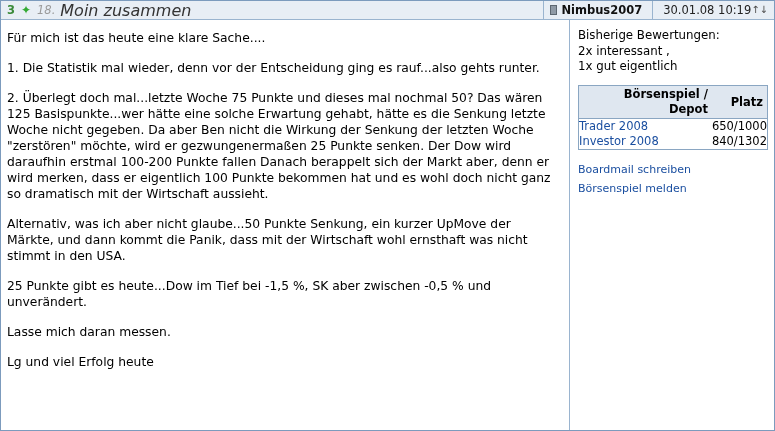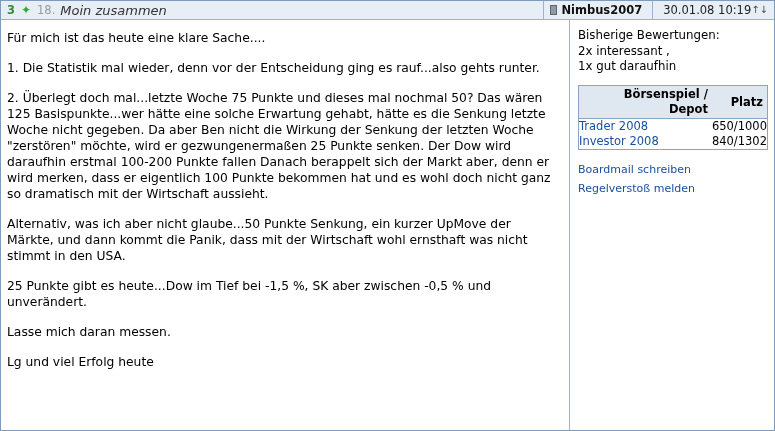--- a/index.html
+++ b/index.html
@@ -49,26 +49,27 @@
     display: inline-block;
     width: 12px;
     height: 12px;
     line-height: 12px;
     text-align: center;
     color: #33aa33;
     font-size: 12px;
   }
   .post-index {
     color: #9a9a9a;
+    font-style: italic;
     font-size: 11.5px;
   }
   .post-title {
     color: #333333;
     font-style: italic;
-    font-size: 13px;
+    font-size: 16px;
     font-weight: normal;
   }
   .header-right {
     display: flex;
     align-items: center;
     gap: 0px;
     flex: 0 0 auto;
   }
   .author-cell {
     display: flex;
@@ -219,21 +220,21 @@
       <p>2. Überlegt doch mal...letzte Woche 75 Punkte und dieses mal nochmal 50? Das wären 125 Basispunkte...wer hätte eine solche Erwartung gehabt, hätte es die Senkung letzte Woche nicht gegeben. Da aber Ben nicht die Wirkung der Senkung der letzten Woche "zerstören" möchte, wird er gezwungenermaßen 25 Punkte senken. Der Dow wird daraufhin erstmal 100-200 Punkte fallen Danach berappelt sich der Markt aber, denn er wird merken, dass er eigentlich 100 Punkte bekommen hat und es wohl doch nicht ganz so dramatisch mit der Wirtschaft aussieht.</p>
       <p>Alternativ, was ich aber nicht glaube...50 Punkte Senkung, ein kurzer UpMove der Märkte, und dann kommt die Panik, dass mit der Wirtschaft wohl ernsthaft was nicht stimmt in den USA.</p>
       <p>25 Punkte gibt es heute...Dow im Tief bei -1,5 %, SK aber zwischen -0,5 % und unverändert.</p>
       <p>Lasse mich daran messen.</p>
       <p>Lg und viel Erfolg heute</p>
     </div>
 
     <div class="sidebar">
       <div class="ratings-title">Bisherige Bewertungen:</div>
       <div class="ratings-line">2x interessant ,</div>
-      <div class="ratings-line">1x gut daraufhin</div>
+      <div class="ratings-line">1x gut eigentlich</div>
 
       <table class="depot-table">
         <thead>
           <tr>
             <th>Börsenspiel / Depot</th>
             <th class="right">Platz</th>
           </tr>
         </thead>
         <tbody>
           <tr>
@@ -246,18 +247,18 @@
             <td>
               <a class="depot-link" href="#">Investor 2008</a>
             </td>
             <td class="right">840/1302</td>
           </tr>
         </tbody>
       </table>
 
       <div class="sidebar-links">
         <a href="#">Boardmail schreiben</a>
-        <a href="#">Regelverstoß melden</a>
+        <a href="#">Börsenspiel melden</a>
       </div>
     </div>
 
   </div>
 </div>
 
 </body></html>

